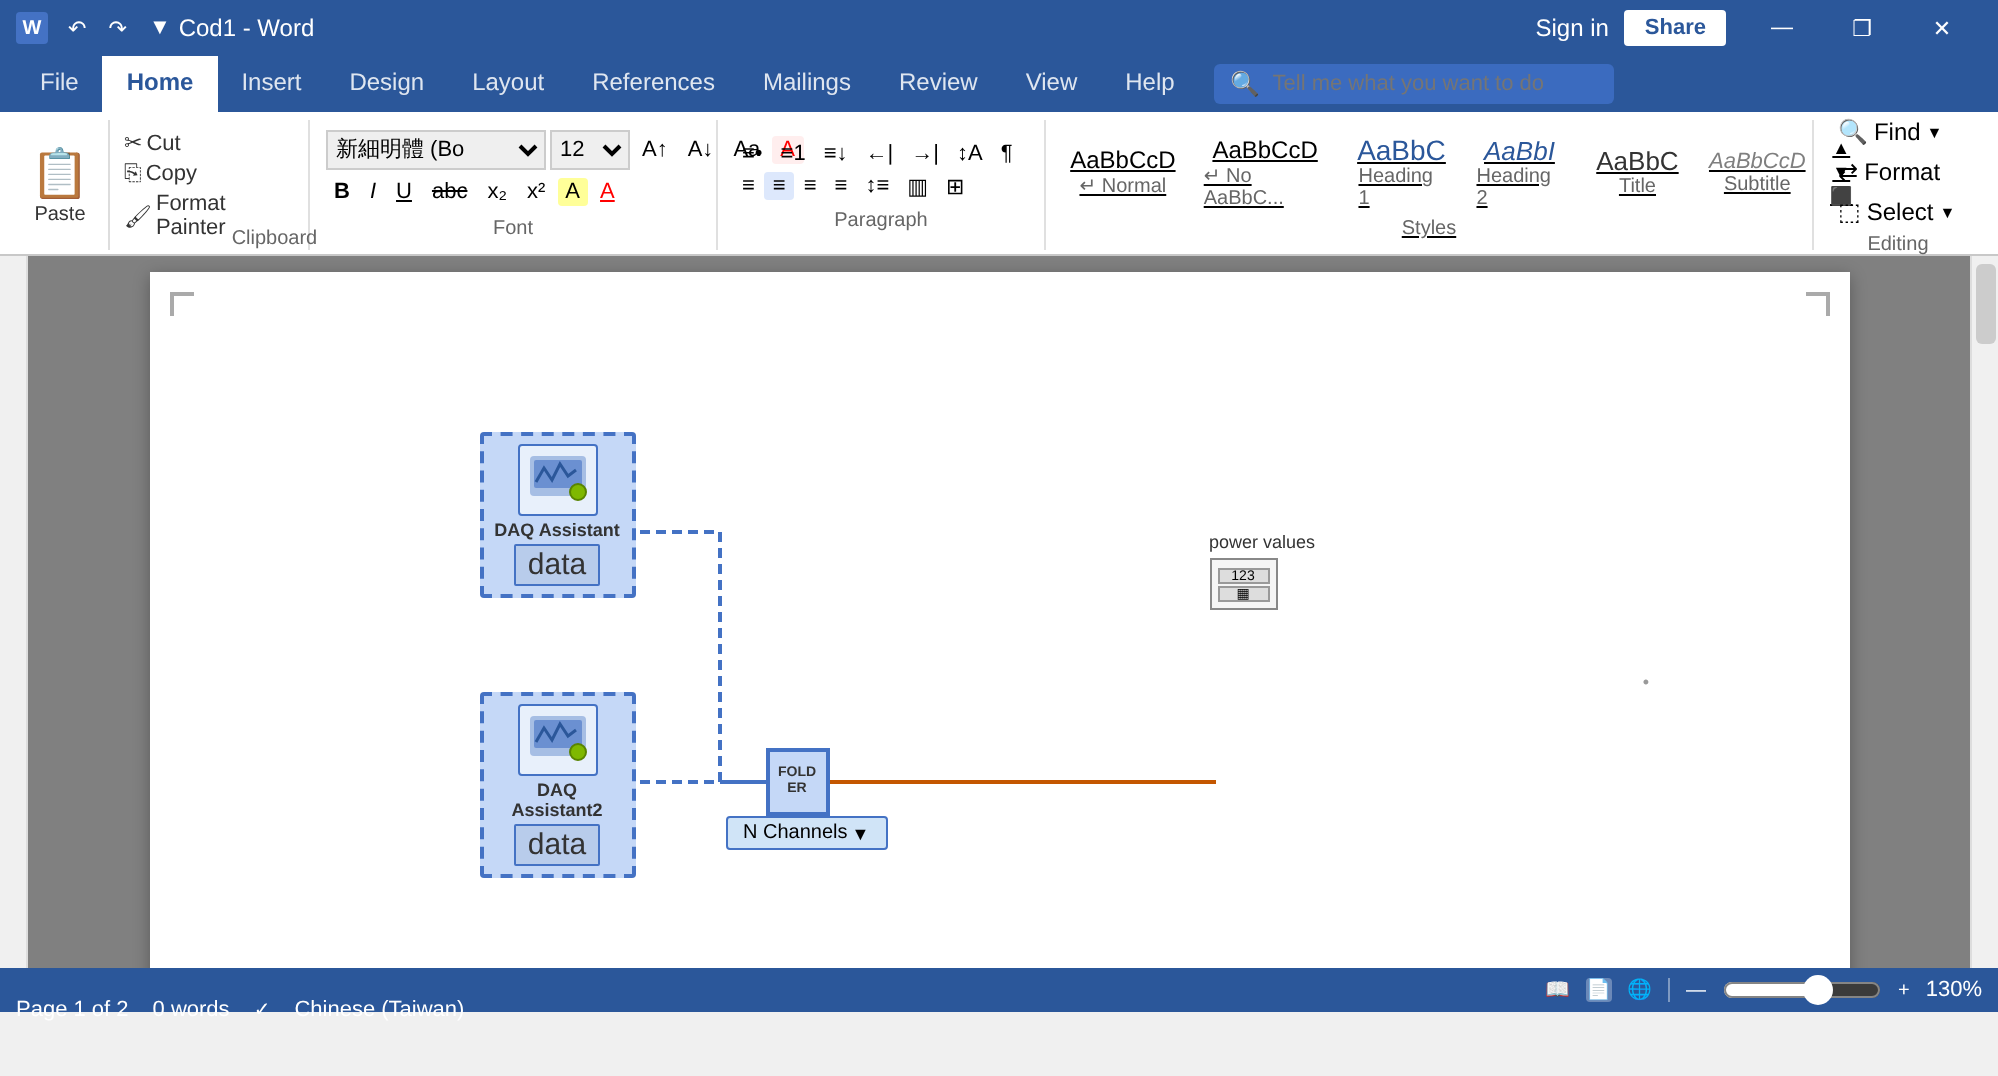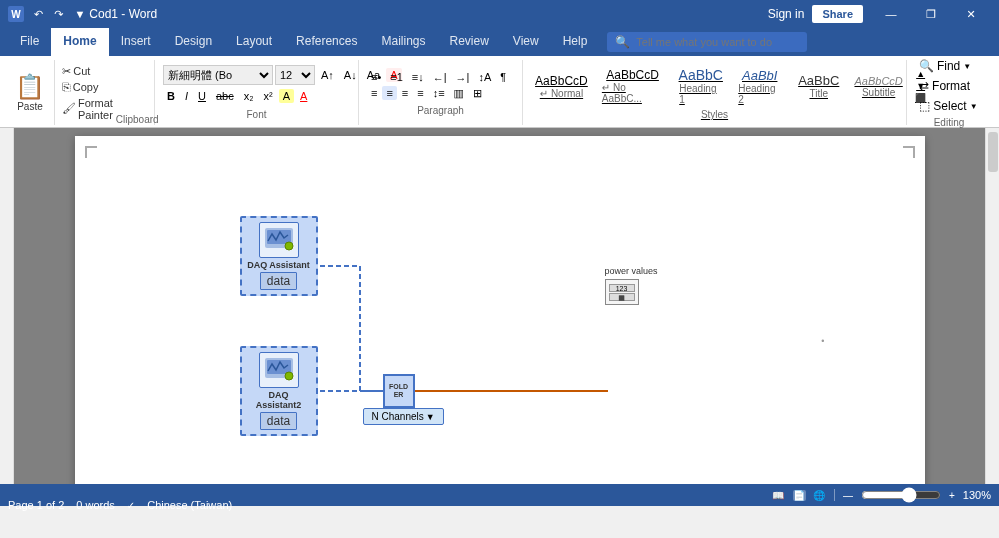--- a/index.html
+++ b/index.html
@@ -112,21 +112,21 @@
       background: #e8f0fb;
       border: 1px solid #4472c4;
       border-radius: 2px;
       display: flex;
       align-items: center;
       justify-content: center;
       font-size: 18px;
       margin-bottom: 2px;
     }
     .daq-title { font-size: 9px; color: #333; text-align: center; font-weight: 600; }
-    .daq-port { font-size: 12px; color: #333; margin-top: 2px; background: #b8cceb; padding: 1px 6px; border: 1px solid #4472c4; border-radius: 1px; }
+    .daq-port { font-size: 15px; color: #333; margin-top: 2px; background: #b8cceb; padding: 1px 6px; border: 1px solid #4472c4; border-radius: 1px; }
 
     
     .wire-svg {
       position: absolute;
       top: 0; left: 0;
       width: 100%;
       height: 100%;
       pointer-events: none;
     }
 

